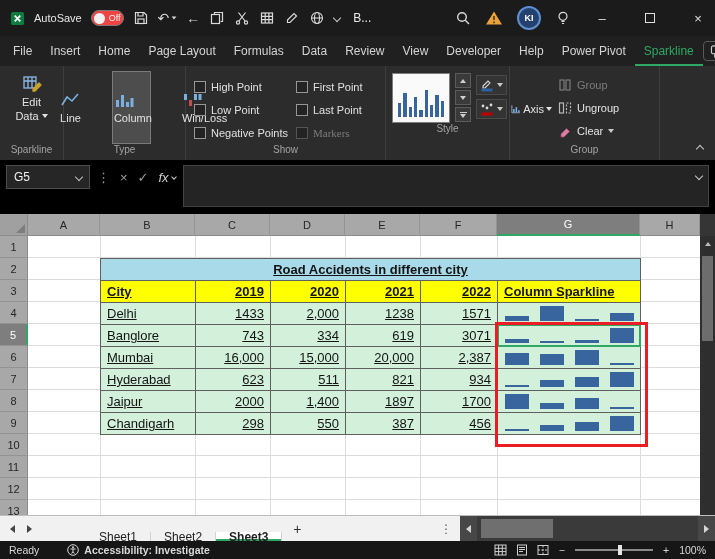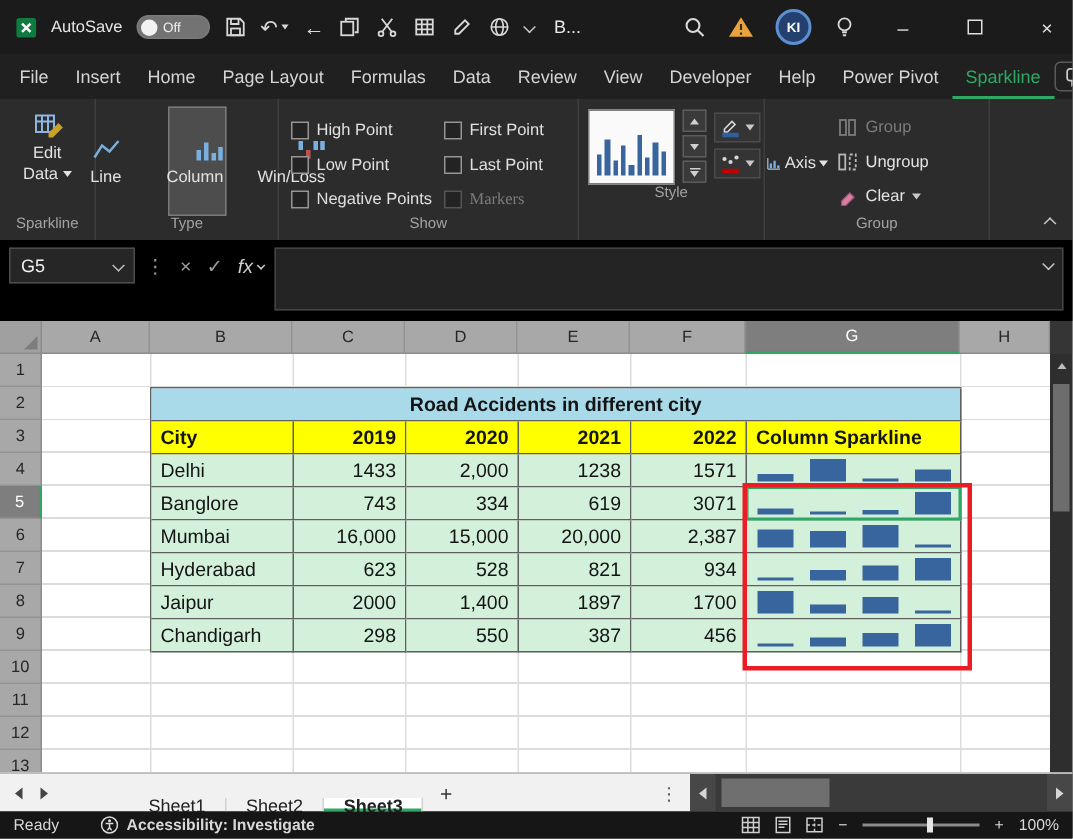--- a/index.html
+++ b/index.html
@@ -5,22 +5,22 @@
   * { margin:0; padding:0; box-sizing:border-box; }
   html,body { width:715px; height:559px; overflow:hidden; background:#000;
     font-family:"Liberation Sans", sans-serif; }
   .window { width:715px; height:559px; display:flex; flex-direction:column; background:#1b1b1b; }
 
   
   .titlebar { height:36px; background:#1b1b1b; color:#e6e6e6; display:flex; align-items:center;
     gap:9px; padding:0 0 0 10px; font-size:11px; flex-shrink:0; }
   .titlebar svg { display:block; }
   .qat-icon { display:flex; align-items:center; gap:2px; color:#d9d9d9; font-size:14px; }
-  .toggle-pill { display:flex; align-items:center; gap:4px; background:#737373; border:1px solid #7a7a7a;
-    border-radius:9px; height:16px; padding:1px 18px 1px 2px; font-size:9px; color:#f0f0f0; }
+  .toggle-pill { display:flex; align-items:center; gap:4px; background:#ef4444; border:1px solid #7a7a7a;
+    border-radius:9px; height:16px; padding:1px 2px 1px 2px; font-size:9px; color:#f0f0f0; }
   .toggle-knob { width:11px; height:11px; border-radius:50%; background:#f2f2f2; }
   .wb-title { color:#e8e8e8; font-size:12px; margin-left:4px; }
   .tb-right { margin-left:auto; display:flex; align-items:center; gap:14px; padding-right:0; }
   .avatar { width:24px; height:24px; border-radius:50%; background:#24406e; border:2px solid #5e8fd0;
     color:#fff; font-size:9px; font-weight:bold; display:flex; align-items:center; justify-content:center; }
   .win-btn { width:34px; height:36px; display:flex; align-items:center; justify-content:center;
     color:#e0e0e0; font-size:13px; }
   .max-box { width:10px; height:10px; border:1px solid #e0e0e0; display:inline-block; }
   .tri { width:0; height:0; border-left:3.5px solid transparent; border-right:3.5px solid transparent;
     border-top:4px solid currentColor; display:inline-block; }
@@ -37,21 +37,21 @@
   .pill-btn { border:1px solid #5a5a5a; border-radius:4px; padding:2px 6px; display:flex; align-items:center; gap:4px; }
 
   
   .ribbon { height:94px; background:#2c2c2c; display:flex; color:#e3e3e3; position:relative; flex-shrink:0; }
   .rgroup { display:flex; flex-direction:column; border-right:1px solid #3e3e3e; padding-top:5px; }
   .rgc { flex:1; display:flex; justify-content:center; }
   .rlabel { height:16px; text-align:center; font-size:10px; color:#a3a3a3; }
   .big-btn { width:52px; display:flex; flex-direction:column; align-items:center; gap:2px;
     font-size:11px; padding-top:3px; }
   .bb-l2 { display:flex; align-items:center; gap:3px; }
-  .type-btn { width:39px; display:flex; flex-direction:column; align-items:flex-end; justify-content:center;
+  .type-btn { width:39px; display:flex; flex-direction:column; align-items:flex-start; justify-content:center;
     gap:4px; font-size:11px; padding:2px 1px; border:1px solid transparent;margin-left:28px; }
   .type-btn.selected { background:#4d4d4d; border-color:#7a7a7a; }
   .show-grid { display:grid; grid-auto-flow:column; grid-template-rows:repeat(3,23px);
     grid-template-columns:102px 88px; align-items:center; padding:4px 4px 0 8px; }
   .cb { display:flex; align-items:center; gap:5px; font-size:11px; color:#e0e0e0; }
   .cb .box { width:12px; height:12px; border:1px solid #969696; background:#232323; flex-shrink:0; }
   .cb.disabled { color:#7c7c7c;font-family:Liberation Serif, serif; }
   .cb.disabled .box { border-color:#555; }
   .style-row { display:flex; gap:5px; padding:2px 6px 0; }
   .gallery { width:58px; height:50px; background:#fafafa; border:1px solid #7d7d7d;
@@ -99,21 +99,21 @@
   .w-f{width:77px}.w-g{width:143px}.w-h{width:60px}
   .grid-wrap { flex:1; display:flex; overflow:hidden; }
   .row-headers { width:28px; background:#a8a8a8; font-size:11px; color:#262626; flex-shrink:0; }
   .row-h { height:22px; border-bottom:1px solid #939393; border-right:1px solid #8c8c8c;
     display:flex; align-items:center; justify-content:center; }
   .row-h.selected { background:#7e7e7e; color:#fff; border-right:2px solid var(--accent); }
   .cells { position:relative; width:672px; background:#fff; overflow:hidden;
     background-image:repeating-linear-gradient(to bottom, transparent 0 21px, #dcdcdc 21px 22px); }
   .vline { position:absolute; top:0; bottom:0; width:1px; background:#dcdcdc; }
   .table { position:absolute; left:72px; top:22px; z-index:2; border-top:1px solid #5f5f5f;
-    border-left:1px solid #5f5f5f; font-size:13px; color:#141414; }
+    border-left:1px solid #5f5f5f; font-size:13px; color:#141414;text-decoration:underline; }
   .trow { display:flex; }
   .tcell { height:22px; border-right:1px solid #5f5f5f; border-bottom:1px solid #5f5f5f;
     display:flex; align-items:center; }
   .title-cell { width:540px; background:var(--title-fill); justify-content:center; font-weight:bold; }
   .hdr { background:var(--header-fill); font-weight:bold; }
   .t-city { padding-left:6px; background:var(--data-fill); }
   .t-num { justify-content:flex-end; padding-right:6px; background:var(--data-fill); }
   .hdr.t-city, .hdr.t-num { background:var(--header-fill); }
   .t-spark { background:var(--data-fill); position:relative; align-items:flex-end;
     gap:11px; padding:0 7px 3px; }
@@ -527,21 +527,21 @@
             <div class="tcell w-g t-spark">
                 <div class="spark-bar" style="height: 12px;"></div>
                 <div class="spark-bar" style="height: 11px;"></div>
                 <div class="spark-bar" style="height: 15px;"></div>
                 <div class="spark-bar" style="height: 2px;"></div>
               </div>
           </div>
           <div class="trow">
             <div class="tcell w-b t-city">Hyderabad</div>
             <div class="tcell w-c t-num">623</div>
-            <div class="tcell w-d t-num">528</div>
+            <div class="tcell w-d t-num">511</div>
             <div class="tcell w-e t-num">821</div>
             <div class="tcell w-f t-num">934</div>
             <div class="tcell w-g t-spark">
                 <div class="spark-bar" style="height: 2px;"></div>
                 <div class="spark-bar" style="height: 7px;"></div>
                 <div class="spark-bar" style="height: 10px;"></div>
                 <div class="spark-bar" style="height: 15px;"></div>
               </div>
           </div>
           <div class="trow">

